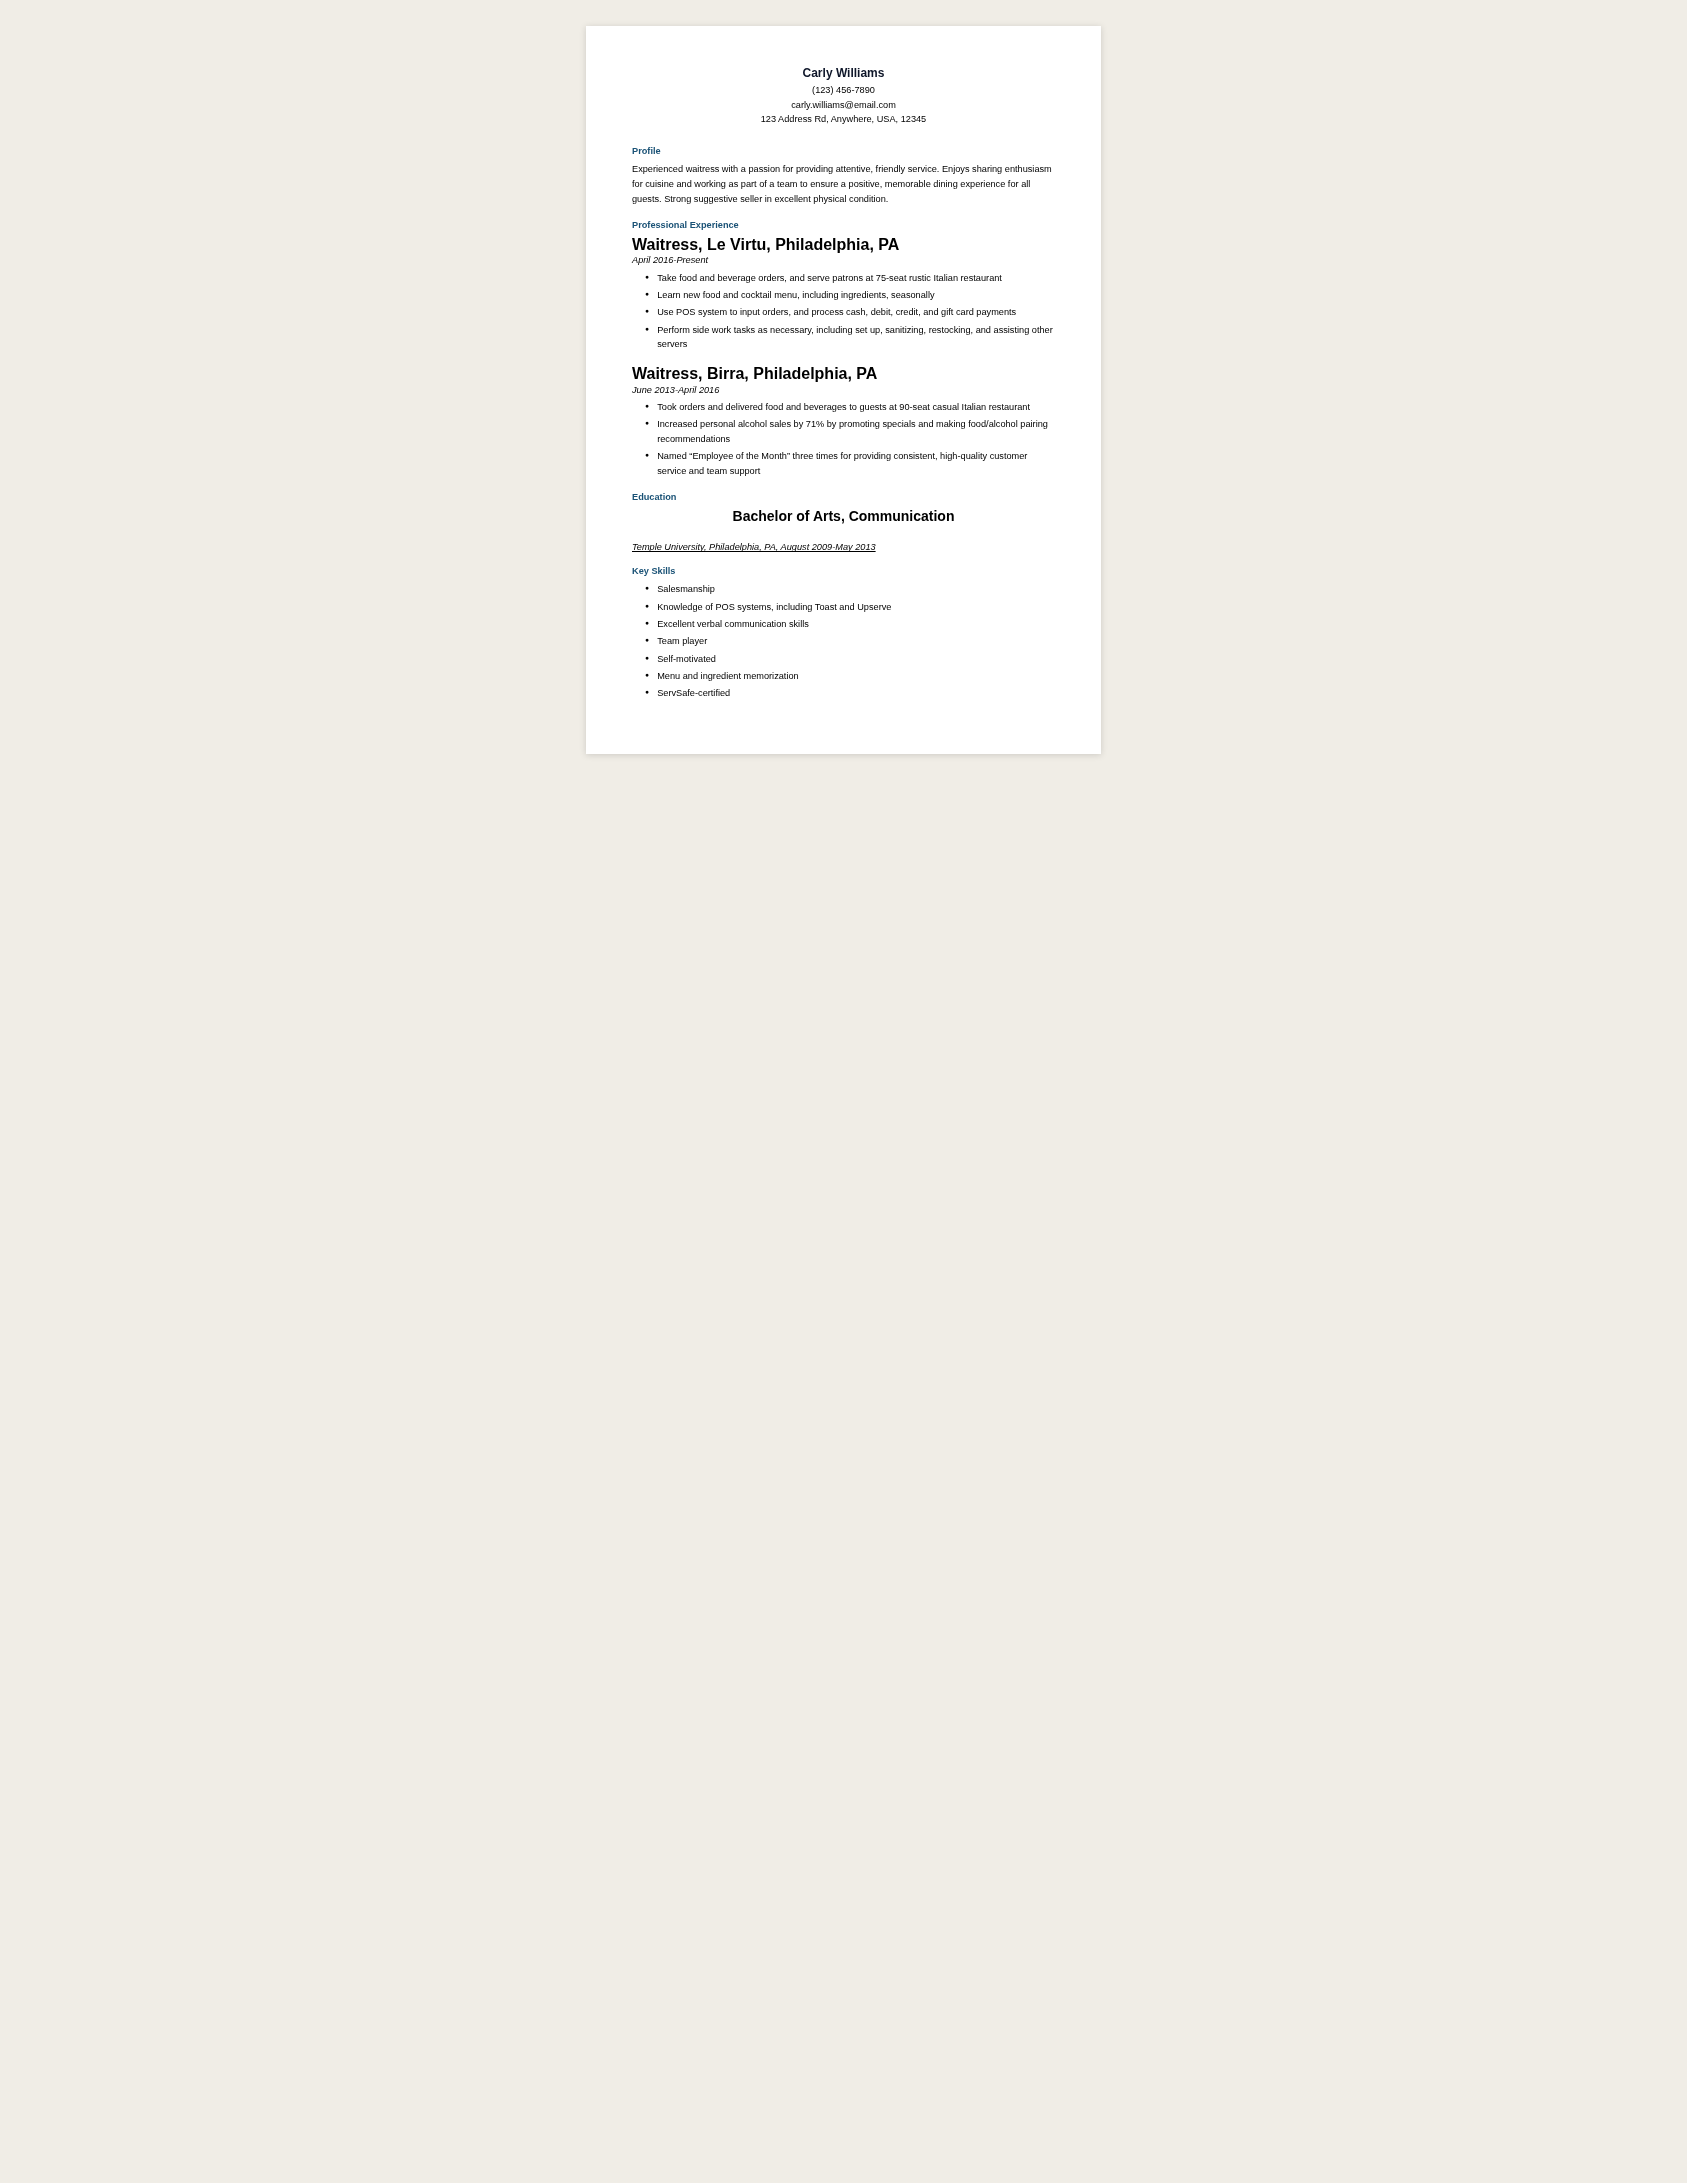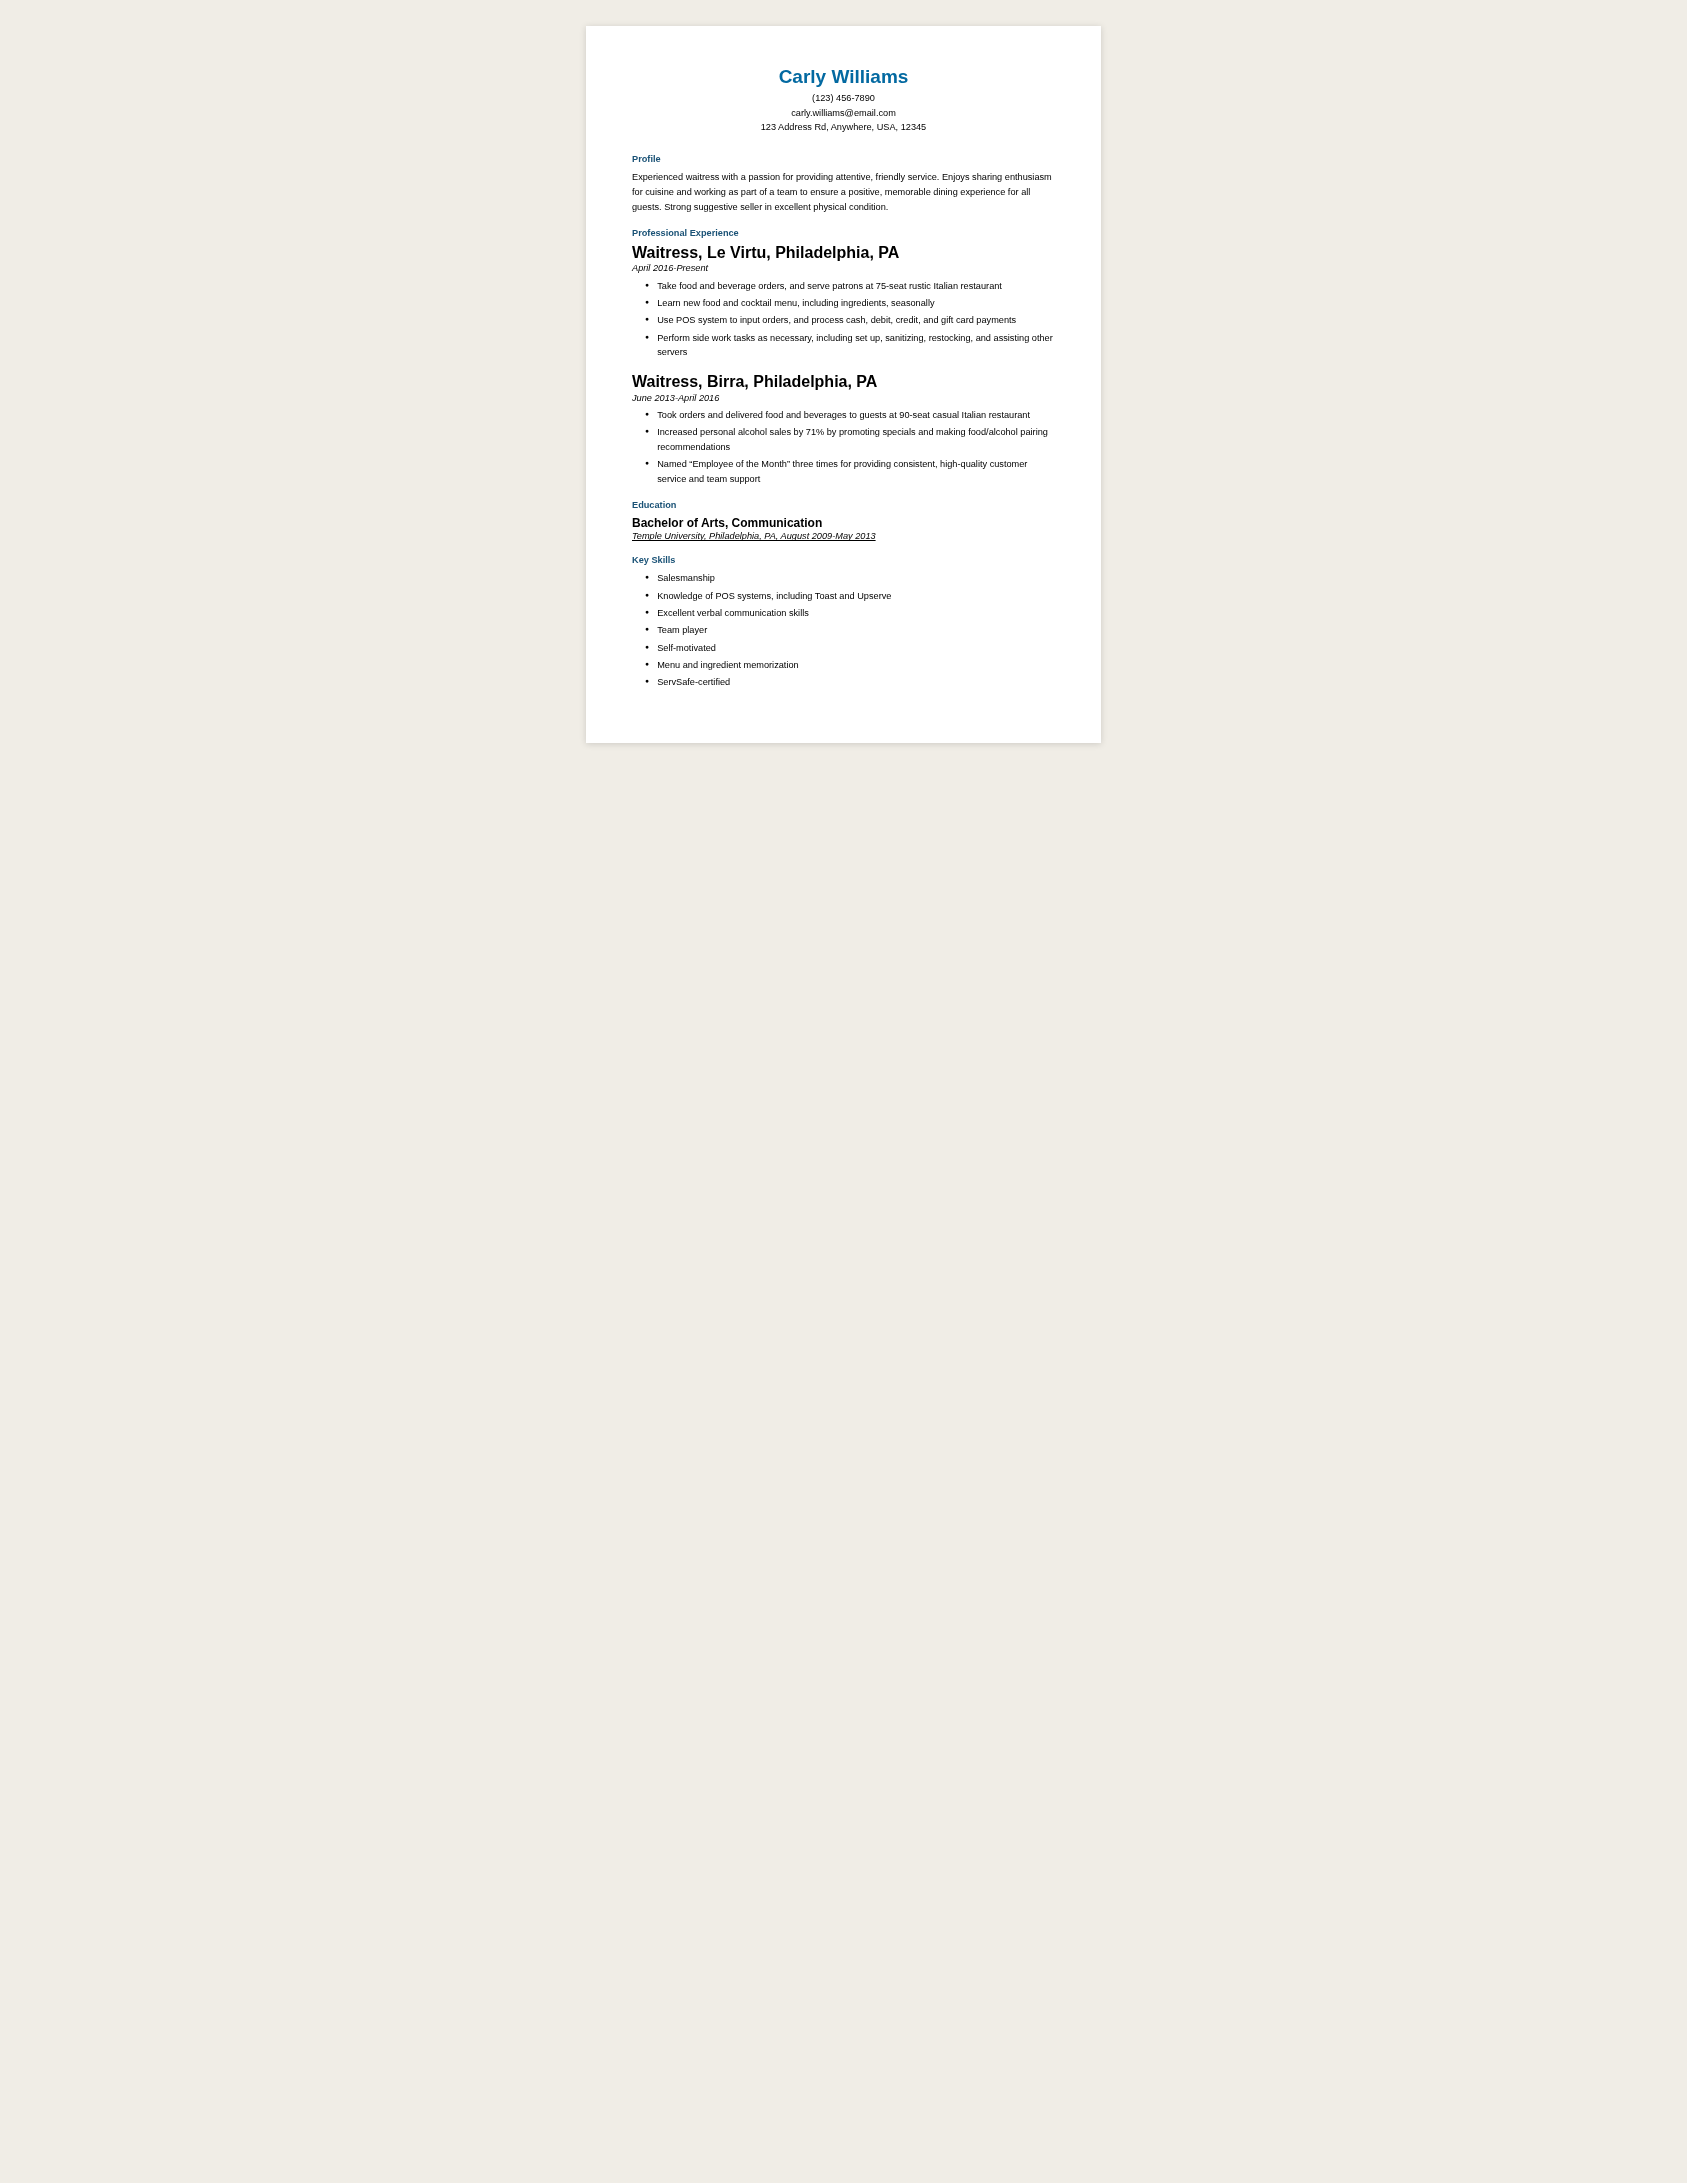--- a/index.html
+++ b/index.html
@@ -24,24 +24,24 @@
       padding: 40px 46px;
       box-shadow: 0 1.3px 6.6px rgba(0,0,0,0.15);
     }
 
     .header {
       text-align: center;
       margin-bottom: 18.5px;
     }
 
     .header-name {
-      font-size: 19px;
+      font-size: 12px;
       font-weight: bold;
       font-family: Arial, sans-serif;
-      color: #0369a1;
+      color: #0f172a;
       margin-bottom: 2.6px;
     }
 
     .header-contact {
       font-size: 9.2px;
       font-family: Arial, sans-serif;
       color: #000;
       line-height: 1.6;
     }
 
@@ -101,25 +101,26 @@
       content: '●';
       position: absolute;
       left: 0;
       top: 0;
       font-size: 6.6px;
       line-height: 1.8;
       color: #000;
     }
 
     .edu-degree {
-      font-size: 12px;
+      font-size: 14px;
       font-weight: bold;
       font-family: Arial, sans-serif;
       color: #000;
-      margin-bottom: 1px;
+      margin-bottom: 18px;
+      text-align: center;
     }
 
     .edu-details {
       font-size: 9.2px;
       font-style: italic;
       font-family: Arial, sans-serif;
       color: #000;
       margin-bottom: 10.6px;
       text-decoration: underline;
     }

